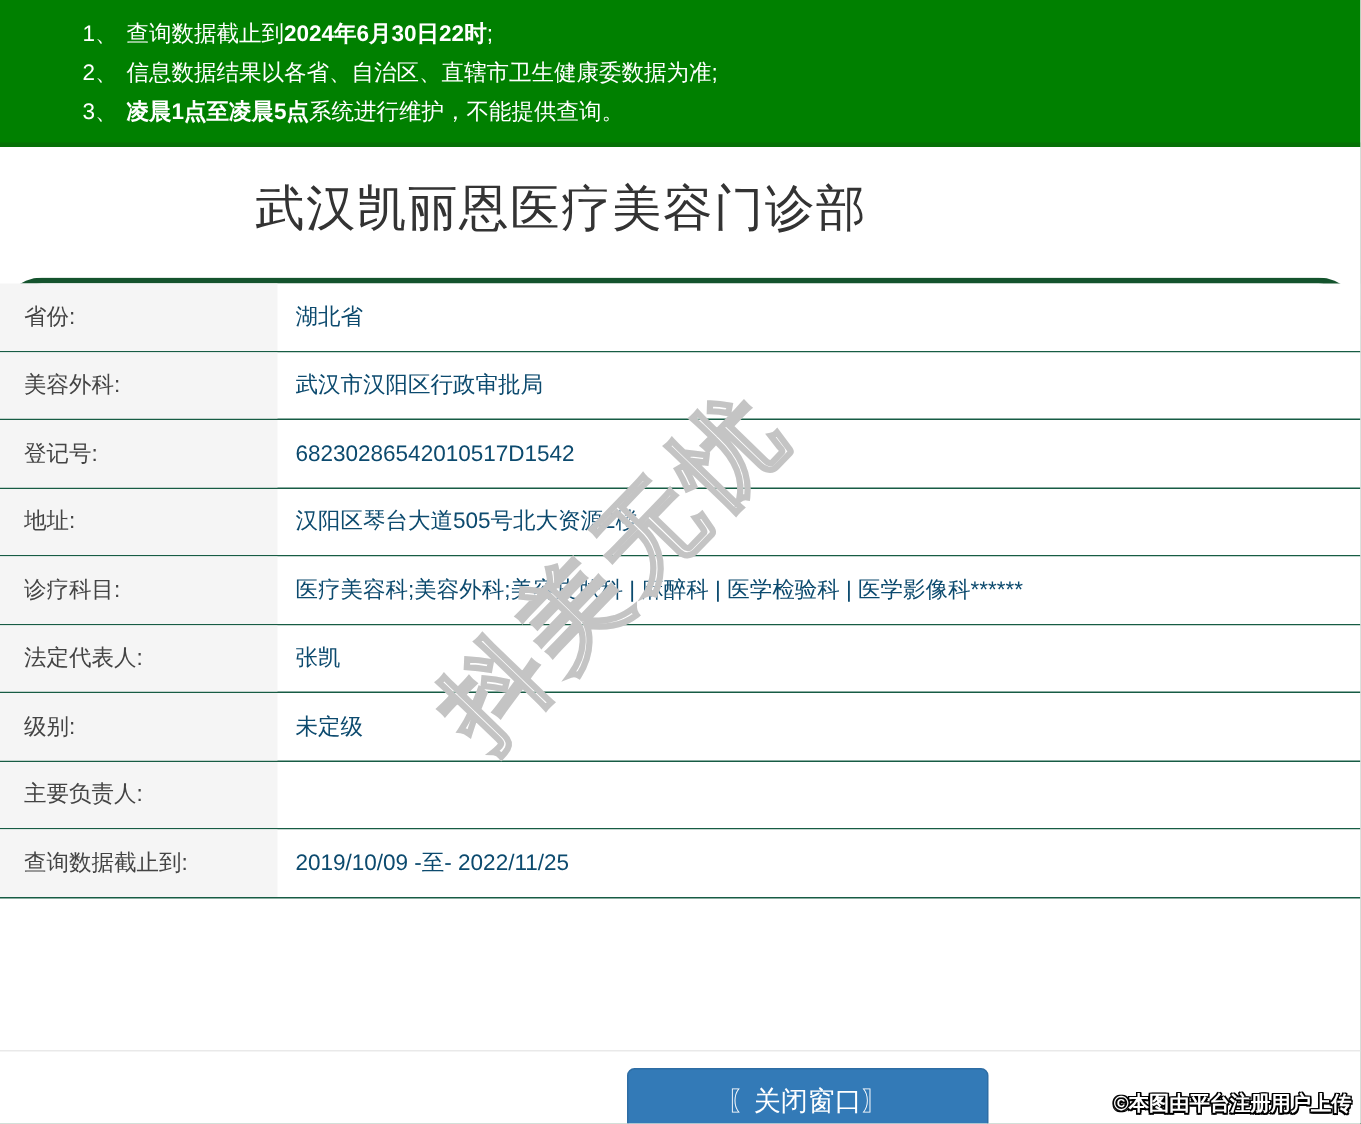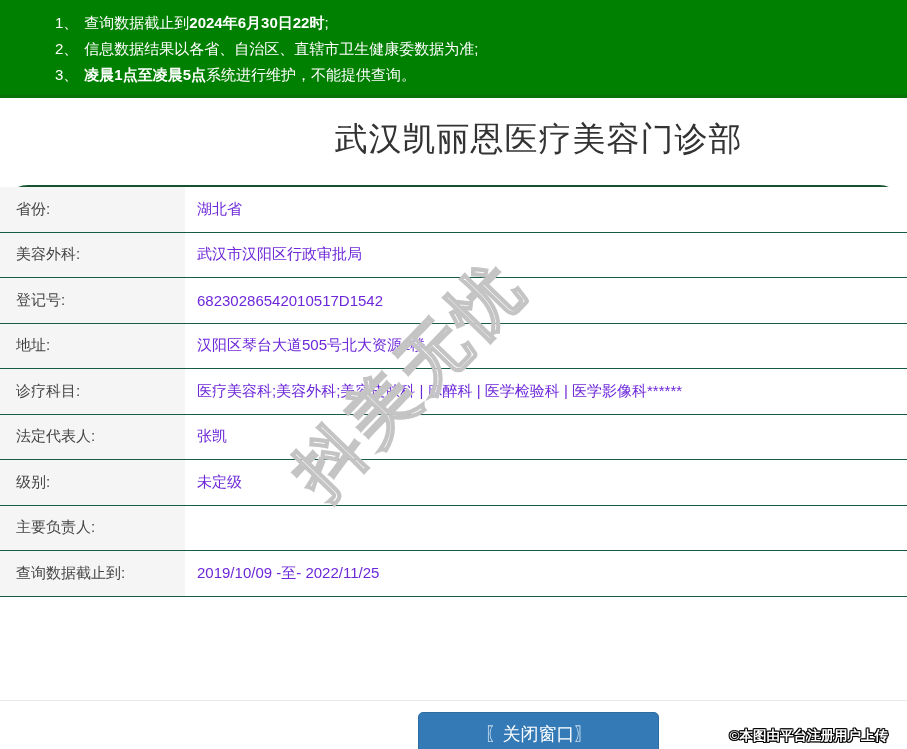--- a/index.html
+++ b/index.html
@@ -16,39 +16,39 @@
     border-bottom:3px solid #067106;
     padding:10px 10px 0 55px; color:#ffffff;
   }
   .banner ol { list-style:none; }
   .banner li { font-size:15px; line-height:26px; white-space:nowrap; }
   .banner .num { margin-right:6px; }
   .banner .b { font-weight:bold; }
 
   
   .title {
-    margin-top:18px; padding-left:170px; text-align:center;
+    margin-top:18px; padding-left:170px; 
     font-size:33px; line-height:46px; color:#333333;
     letter-spacing:1px; white-space:nowrap;
   }
 
   
-  .info-table { margin-top:23px; border-top:2px solid #14532d;border-radius:28px; }
+  .info-table { margin-top:23px; border-top:4px solid #14532d;border-radius:28px; }
   .info-row {
     display:flex; align-items:stretch; height:45.5px;
     border-bottom:1px solid #175c44; background:#ffffff;
   }
   .info-label {
     width:185px; flex:0 0 185px; background:#f5f5f5;
     display:flex; align-items:center; padding-left:16px;
     font-size:15px; color:#444444;
   }
   .info-value {
     flex:1; display:flex; align-items:center; padding-left:12px;
-    font-size:15px; color:#6d28d9; white-space:nowrap; overflow:hidden;
+    font-size:15px; color:#0c4a6e; white-space:nowrap; overflow:hidden;
   }
 
   
   .wm-diagonal {
     position:absolute; left:410px; top:380px;
     transform:translate(-50%,-50%) rotate(-46deg);
     font-size:68px; font-weight:bold; letter-spacing:6px; white-space:nowrap;
     color:rgba(255,255,255,0.45);
     -webkit-text-stroke:2px #c4c4c4;
     pointer-events:none; z-index:6;
@@ -60,21 +60,21 @@
     border-top:1px solid #e9e9e9;
   }
   .close-btn {
     position:absolute; left:418px; top:712px; width:241px; height:44px;
     background:#337ab7; border:1px solid #2e6da4; border-radius:5px;
     color:#ffffff; font-size:18px; line-height:40px; text-align:center;
     cursor:pointer; z-index:4;
     font-family:"Liberation Sans","DejaVu Sans",sans-serif;
   }
   .upload-credit {
-    position:absolute; right:19px; top:727px;
+    position:absolute; right:6px; top:727px;
     font-size:13.5px; font-weight:bold; color:#ffffff; white-space:nowrap;
     text-shadow:-1px -1px 0 #000, 1px -1px 0 #000, -1px 1px 0 #000,
                  1px 1px 0 #000, 0 1px 0 #000, 0 -1px 0 #000,
                  1px 0 0 #000, -1px 0 0 #000;
     z-index:7;
     margin-left:28px;
   }
 </style>
 </head>
 <body>

